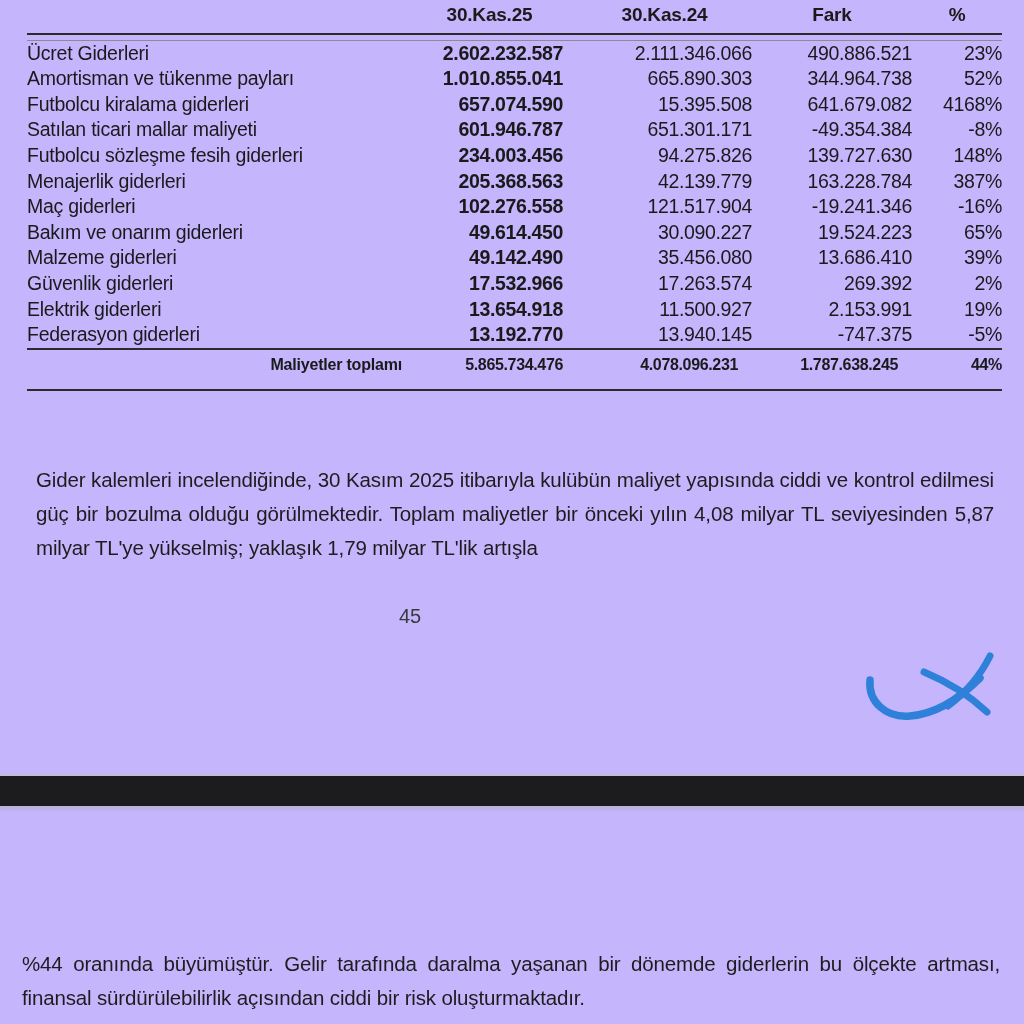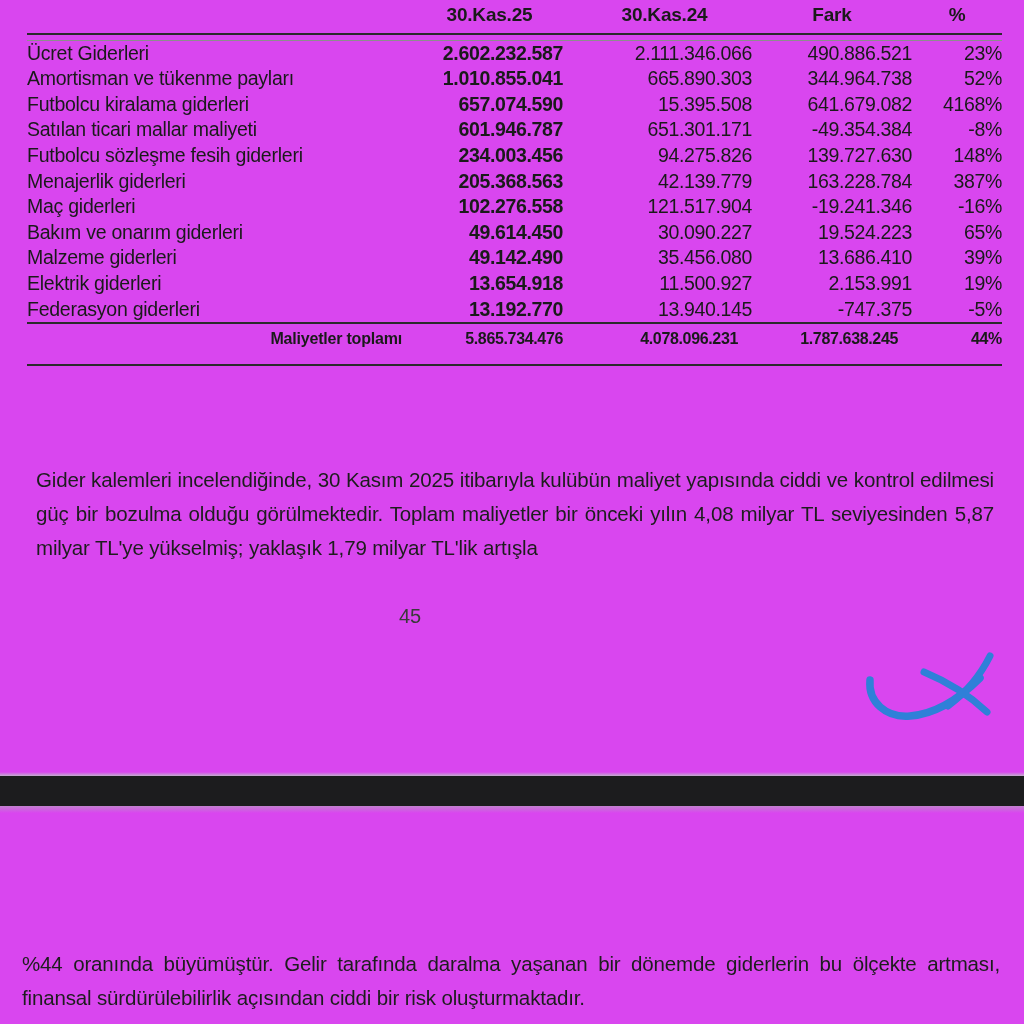--- a/index.html
+++ b/index.html
@@ -14,21 +14,21 @@
     overflow: hidden;
     font-family: "Liberation Sans", sans-serif;
     color: #1a1a1a;
     -webkit-font-smoothing: antialiased;
   }
 
   
   .page {
     position: absolute;
     inset: 0;
-    background: #d946ef;
+    background: #c4b5fd;
   }
 
   
   .table-wrap {
     position: absolute;
     left: 27px;
     top: 2px;
     width: 975px;
   }
   table.fin {
@@ -239,20 +239,27 @@
           <td class="pct">65%</td>
         </tr>
         <tr>
           <td class="label">Malzeme giderleri</td>
           <td class="num primary">49.142.490</td>
           <td class="num">35.456.080</td>
           <td class="num">13.686.410</td>
           <td class="pct">39%</td>
         </tr>
         <tr>
+          <td class="label">Güvenlik giderleri</td>
+          <td class="num primary">17.532.966</td>
+          <td class="num">17.263.574</td>
+          <td class="num">269.392</td>
+          <td class="pct">2%</td>
+        </tr>
+        <tr>
           <td class="label">Elektrik giderleri</td>
           <td class="num primary">13.654.918</td>
           <td class="num">11.500.927</td>
           <td class="num">2.153.991</td>
           <td class="pct">19%</td>
         </tr>
         <tr>
           <td class="label">Federasyon giderleri</td>
           <td class="num primary">13.192.770</td>
           <td class="num">13.940.145</td>

